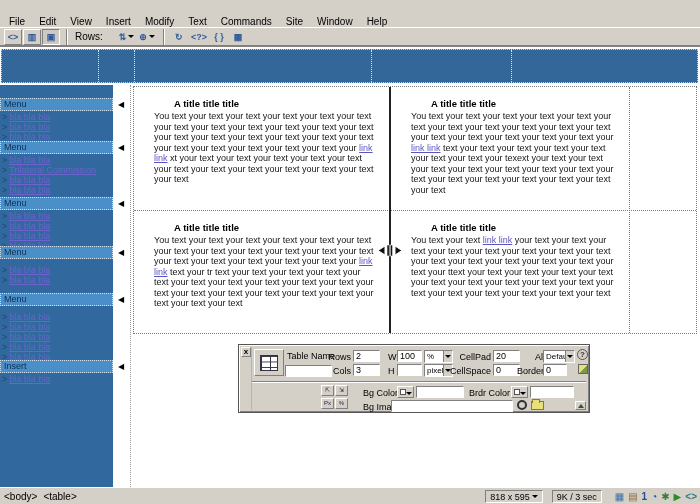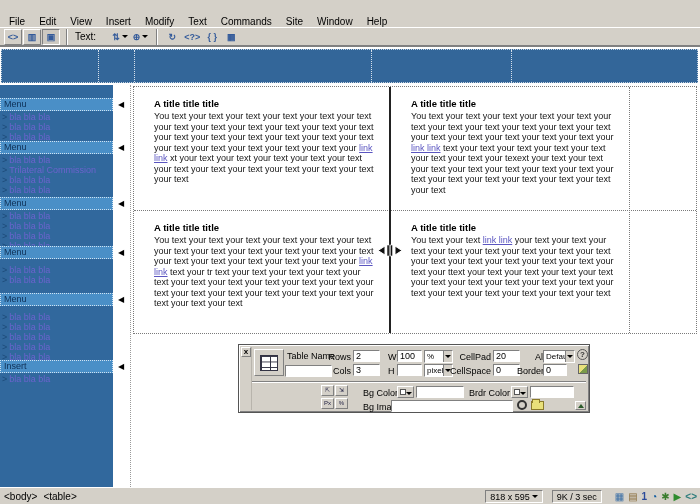--- a/index.html
+++ b/index.html
@@ -52,35 +52,35 @@
             border:1px dotted rgba(255,255,255,.7); }
   .banner .vline { position:absolute; top:0; bottom:0; border-left:1px dotted rgba(255,255,255,.8); }
 
   .sidebar { position:absolute; left:0; top:38px; width:113px; height:403px; background:#31689d; }
   .menu-section { position:absolute; left:0; width:113px; }
   .menu-header { height:13px; background:#4a8fc7; border:1px dotted #cfe2f2; color:#0e2f55;
                  font-size:9px; line-height:11px; padding-left:3px; cursor:default; }
   .menu-links { padding:1px 0 0 2px; }
   .menu-links .row { font-size:9px; line-height:10px; white-space:nowrap; }
   .bullet { color:#1c4977; margin-right:2px; }
-  .side-link { color:#6c63cd; cursor:pointer; }
+  .side-link { color:#6c63cd; text-decoration:underline; cursor:pointer; }
 
   .menu-arrow { position:absolute; left:114px; width:14px; height:11px; color:#000;
                 font-size:8px; line-height:11px; text-align:center; }
 
   .side-dotted { position:absolute; left:130px; top:38px; bottom:0; border-left:1px dotted #9a9a9a; }
 
   
   .ctable { position:absolute; left:133px; top:39px; width:564px; height:248px;
             border:1px dotted #7a7a7a; }
   .ctable .hdiv   { position:absolute; left:0; right:0; top:123px; border-top:1px dotted #7a7a7a; }
   .ctable .vdot   { position:absolute; top:0; bottom:0; left:495px; border-left:1px dotted #7a7a7a; }
   .ctable .vsolid { position:absolute; top:0; bottom:0; left:255px; width:2px; background:#222; }
   .cell { position:absolute; overflow:hidden; padding:11px 14px 0 20px; }
-  .cell h4 { font-size:9.5px; color:#000; margin-bottom:2px; }
+  .cell h4 { font-size:9.5px; color:#000; margin-bottom:2px;margin-left:20px; }
   .cell p  { font-size:9px; line-height:10.5px; color:#151515; }
   .body-link { color:#5a55c0; text-decoration:underline; cursor:pointer; }
   .cell.c0 { left:0;    top:0;     width:255px; height:123px; }
   .cell.c1 { left:257px; top:0;    width:238px; height:123px; }
   .cell.c2 { left:0;    top:124px; width:255px; height:124px; }
   .cell.c3 { left:257px; top:124px; width:238px; height:124px; }
 
   .resize-cursor { position:absolute; left:378px; top:197px; }
 
   
@@ -174,21 +174,21 @@
     <div class="tbtn raised">
         <span>&lt;&gt;</span>
       </div>
     <div class="tbtn raised">
         <span>▥</span>
       </div>
     <div class="tbtn pressed">
         <span>▣</span>
       </div>
     <div class="tsep"></div>
-    <span class="title-label">Text:</span>
+    <span class="title-label">Rows:</span>
     <div style="width:10px"></div>
     <div class="tbtn">
         <span>⇅</span>
         <i class="caret-down"></i>
       </div>
     <div class="tbtn">
         <span>⊕</span>
         <i class="caret-down"></i>
       </div>
     <div class="tsep"></div>

